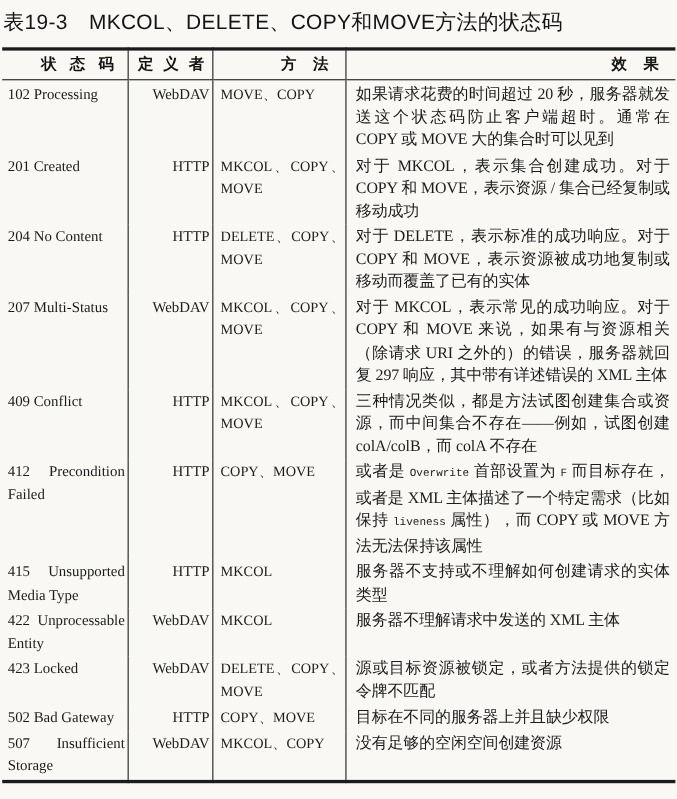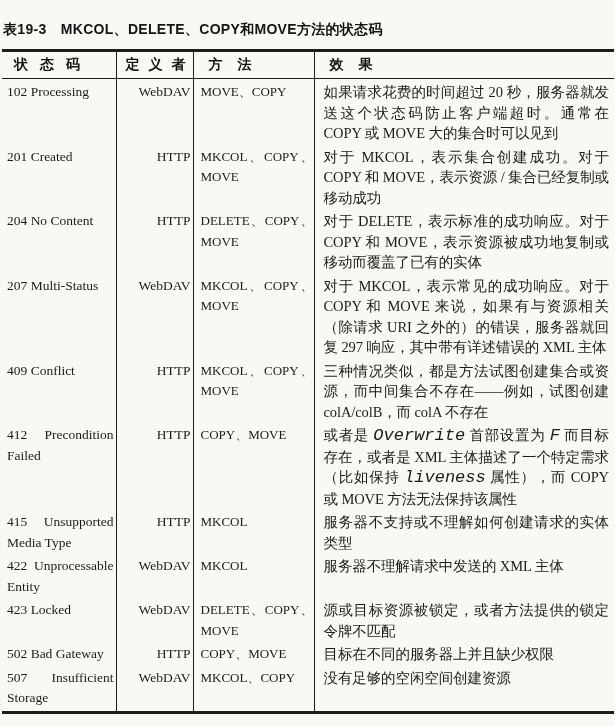--- a/index.html
+++ b/index.html
@@ -7,44 +7,44 @@
   body {
     background: #f9f8f4;
     color: #1b1b1b;
     font-family: "Liberation Serif", "DejaVu Serif", serif;
     -webkit-font-smoothing: antialiased;
   }
   .page { padding: 5px 1px 0 2px; }
 
   .table-caption {
     font-family: "Liberation Sans", "DejaVu Sans", sans-serif;
-    font-weight: bold;
-    font-size: 14px;
+    font-weight: normal;
+    font-size: 19px;
     letter-spacing: 0.3px;
     white-space: pre;
-    margin: 16px 0 10px 1px;
+    margin: 2px 0 10px 1px;
     color: #141414;
   }
 
   table.status-table {
     width: 612px;
     table-layout: fixed;
     border-collapse: collapse;
     border-top: 3px solid #1c1c1c;
     border-bottom: 3px solid #1c1c1c;
   }
   col.c1 { width: 114px; }
   col.c2 { width: 77px; }
   col.c3 { width: 121px; }
 
   th {
     font-family: "Liberation Sans", "DejaVu Sans", sans-serif;
     font-weight: bold;
     font-size: 14px;
-    text-align: left;
+    text-align: right;
     vertical-align: middle;
     padding: 4px 0 4px 0;
     border-bottom: 1.5px solid #1c1c1c;
     white-space: nowrap;
     color: #141414;
   }
   th.c1 { letter-spacing: 12px; text-indent: 12px; }
   th.c2 { letter-spacing: 9px;  text-indent: 9px; }
   th.c3 { letter-spacing: 15px; text-indent: 15px; }
   th.c4 { letter-spacing: 15px; text-indent: 15px; }
@@ -62,23 +62,22 @@
   td.c3 { font-size: 13px;   padding-left: 7px; padding-right: 0; text-align: justify; }
   td.c4 {
     font-size: 14.5px;
     padding-left: 9px;
     padding-right: 5px;
     text-align: justify;
     letter-spacing: -0.1px;
   }
   td.c4 code {
     font-family: "Liberation Mono", "DejaVu Sans Mono", monospace;
-    font-size: 17px;
+    font-size: 10px;
     letter-spacing: 0;
-    font-style: italic;
   }
 </style>
 </head>
 <body>
 
 <div class="page">
   <div class="table-caption">表19-3　MKCOL、DELETE、COPY和MOVE方法的状态码</div>
 
   <table class="status-table">
     <colgroup>

